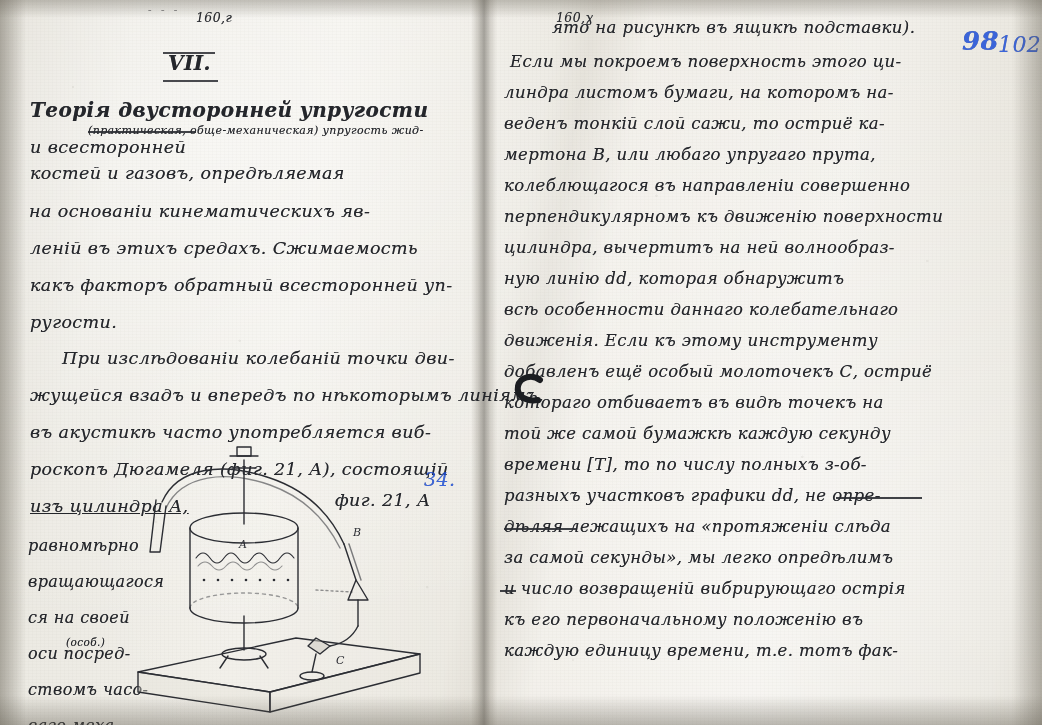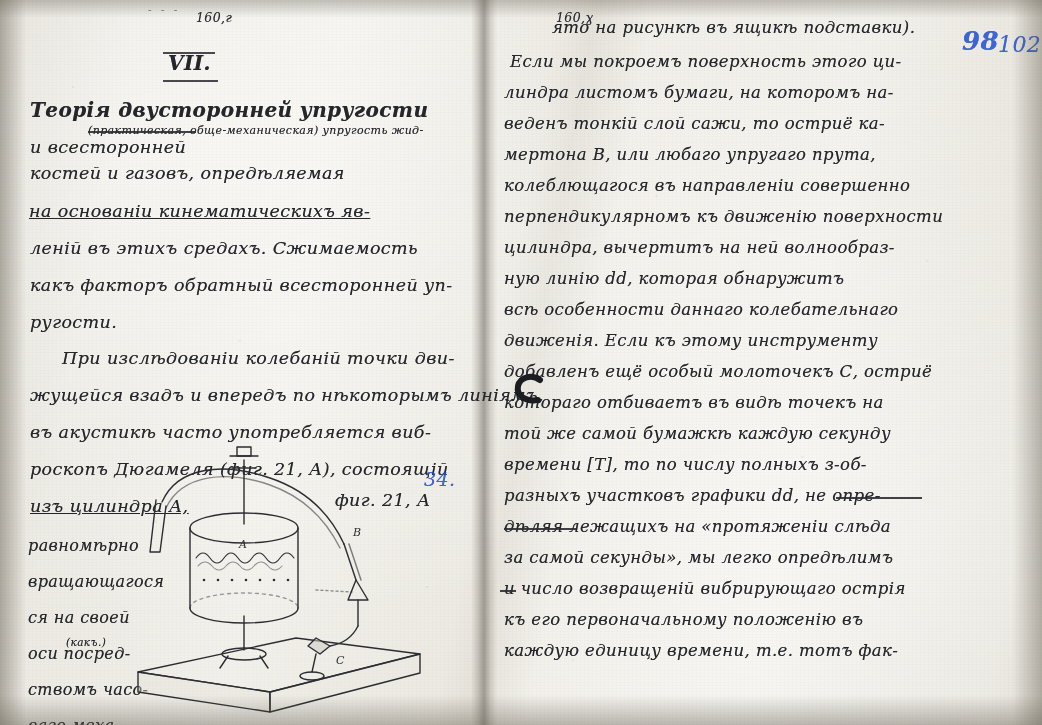--- a/index.html
+++ b/index.html
@@ -144,39 +144,39 @@
 
   <div class="hw heading" style="left:168px; top:51px;">VII.</div>
   <div class="underline-hdr" style="left:163px; top:52px; width:52px;"></div>
   <div class="underline-hdr" style="left:163px; top:80px; width:55px;"></div>
 
   <div class="hw hw-l" style="left:30px; top:100px; font-size:20px; font-weight:700;">Теорiя двусторонней упругости</div>
   <div class="hw hw-tiny" style="left:88px; top:124px; font-size:11px;">(практическая, обще-механическая) упругость жид-</div>
   <div class="strike" style="left:88px; top:131px; width:108px; height:1.5px;"></div>
   <div class="hw hw-l" style="left:30px; top:139px;">и всесторонней</div>
   <div class="hw hw-l" style="left:30px; top:165px;">костей и газовъ, опредѣляемая</div>
-  <div class="hw hw-l" style="left:29px; top:203px;text-decoration:underline;">на основанiи кинематическихъ яв-</div>
+  <div class="hw hw-l" style="left:29px; top:203px;">на основанiи кинематическихъ яв-</div>
   <div class="hw hw-l" style="left:30px; top:240px;">ленiй въ этихъ средахъ. Сжимаемость</div>
   <div class="hw hw-l" style="left:30px; top:277px;">какъ факторъ обратный всесторонней уп-</div>
   <div class="hw hw-l" style="left:30px; top:314px;">ругости.</div>
 
   <div class="hw hw-l" style="left:62px; top:350px;">При изслѣдованiи колебанiй точки дви-</div>
   <div class="hw hw-l" style="left:30px; top:387px;">жущейся взадъ и впередъ по нѣкоторымъ линiямъ,</div>
   <div class="hw hw-l" style="left:30px; top:424px;">въ акустикѣ часто употребляется виб-</div>
   <div class="hw hw-l" style="left:30px; top:461px;">роскопъ Дюгамеля (фиг. 21, А), состоящiй</div>
   <div class="hw hw-l" style="left:30px; top:498px;text-decoration:underline;">изъ цилиндра А,</div>
 
   <div class="hw hw-l" style="left:335px; top:492px;">фиг. 21, А</div>
   <div class="hw pencil" style="left:424px; top:468px; font-size:19px;text-align:center;">34.</div>
 
   <div class="hw marg" style="left:28px; top:536px;">равномѣрно</div>
   <div class="hw marg" style="left:28px; top:572px;">вращающагося</div>
   <div class="hw marg" style="left:28px; top:608px;">ся на своей</div>
   <div class="hw marg" style="left:28px; top:644px;">оси посред-</div>
-  <div class="hw hw-tiny" style="left:66px; top:636px;">(какъ.)</div>
+  <div class="hw hw-tiny" style="left:66px; top:636px;">(особ.)</div>
   <div class="hw marg" style="left:28px; top:680px;">ствомъ часо-</div>
   <div class="hw marg" style="left:28px; top:716px;">ваго меха-</div>
 
   <svg id="sketch" width="340" height="275" viewBox="0 0 340 275">
     <g fill="none" stroke="#2b2d33" stroke-width="1.4" stroke-linecap="round" stroke-linejoin="round">
 
       <g>
         <path d="M18 232 L176 198 L300 214 L150 252 Z" fill="#f1efe8" fill-opacity=".35"></path>
         <path d="M18 232 L18 252 L150 272 L150 252 Z" fill="#e3e0d7" fill-opacity=".4"></path>
         <path d="M150 252 L150 272 L300 233 L300 214 Z" fill="#eae7df" fill-opacity=".35"></path>

